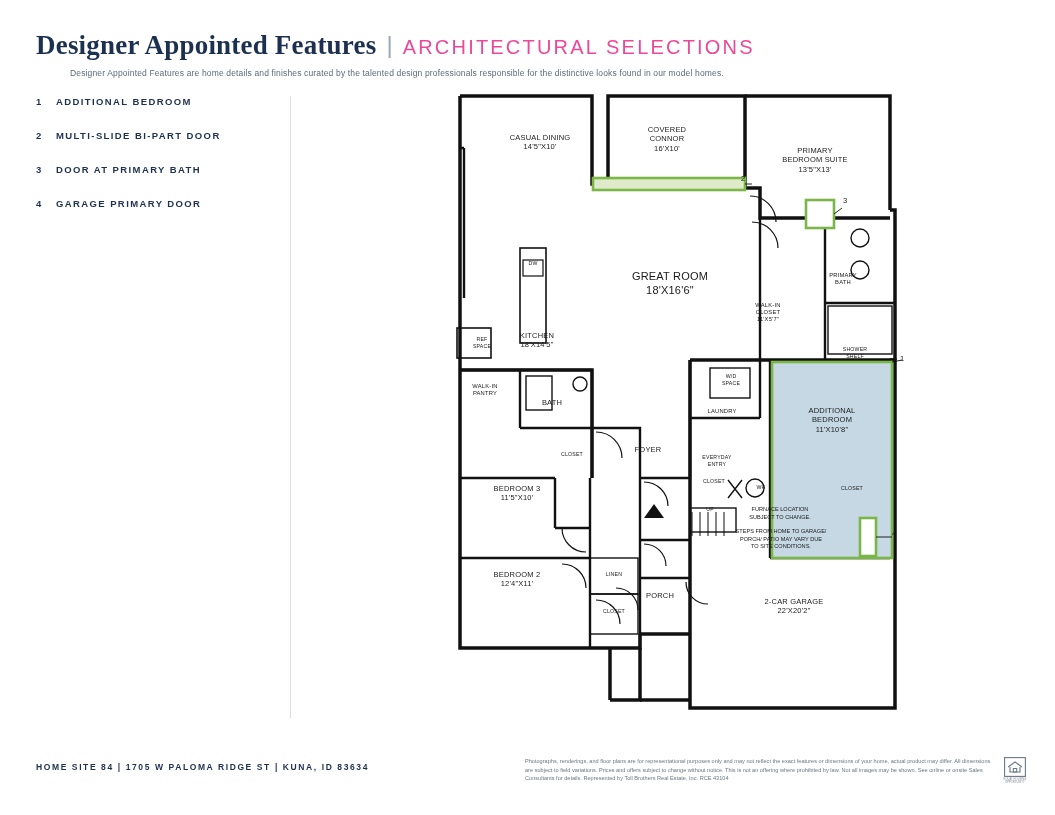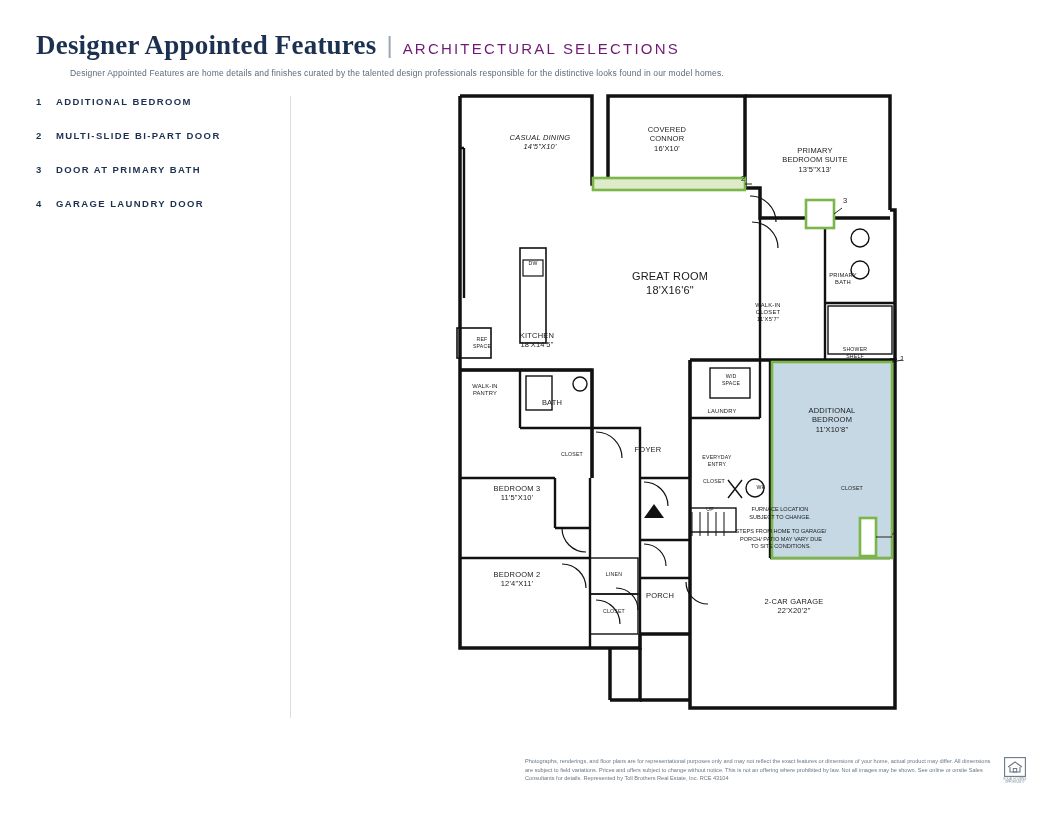--- a/index.html
+++ b/index.html
@@ -36,23 +36,23 @@
     letter-spacing: 0.2px;
   }
   .title-divider {
     font-size: 24px;
     color: #9aa7b5;
     font-weight: 300;
     position: relative;
     top: -1px;
   }
   .title-sub {
-    font-size: 15px;
+    font-size: 20px;
     letter-spacing: 2.2px;
-    color: #701a75;
+    color: #ec4899;
     font-weight: normal;
   }
   .subtitle {
     margin-top: 7px;
     font-size: 8.5px;
     color: #5c6b7a;
     letter-spacing: 0.15px;
     padding-left: 34px;
   }
 
@@ -181,21 +181,21 @@
   <div class="legend-item">
     <span class="legend-num">2</span>
     <span class="legend-label">MULTI-SLIDE BI-PART DOOR</span>
   </div>
   <div class="legend-item">
     <span class="legend-num">3</span>
     <span class="legend-label">DOOR AT PRIMARY BATH</span>
   </div>
   <div class="legend-item">
     <span class="legend-num">4</span>
-    <span class="legend-label">GARAGE LAUNDRY DOOR</span>
+    <span class="legend-label">GARAGE PRIMARY DOOR</span>
   </div>
 </div>
 
 <div class="vrule"></div>
 
 <div class="plan">
   <svg width="480" height="640" viewBox="0 0 480 640">
     <g fill="none" stroke="#111111" stroke-width="3.5">
 
       <path d="M20 8 L152 8 L152 96 L168 96 L168 8 L305 8 L305 100"></path>
@@ -302,21 +302,21 @@
     <g stroke="#111111" stroke-width="0.9">
       <path d="M305 96 L312 96"></path>
       <path d="M394 126 L402 120"></path>
       <path d="M452 274 L462 272"></path>
       <path d="M436 449 L452 449"></path>
     </g>
 
     <polygon points="214,416 224,430 204,430" fill="#111111"></polygon>
   </svg>
 
-  <div class="plan-label" style="left:45px;  top:45px;  width:110px;font-style:italic;">
+  <div class="plan-label" style="left:45px;  top:45px;  width:110px;">
     <span>CASUAL DINING</span><br>
     <span>14'5"X10'</span>
   </div>
 
   <div class="plan-label" style="left:182px; top:37px; width:90px;">
     <span>COVERED</span><br>
     <span>CONNOR</span><br>
     <span>16'X10'</span>
   </div>
 
@@ -447,20 +447,21 @@
 PORCH/ PATIO MAY VARY DUE
 TO SITE CONDITIONS.</div>
 
   <div class="callout-num" style="left:460px; top:266px;">1</div>
   <div class="callout-num" style="left:301px; top:86px;">2</div>
   <div class="callout-num" style="left:403px; top:108px;">3</div>
   <div class="callout-num" style="left:452px; top:441px;">4</div>
 </div>
 
 <div class="footer-left">
+  <div>HOME SITE 84  |  1705 W PALOMA RIDGE ST  |  KUNA, ID 83634</div>
 </div>
 
 <div class="footer-right">Photographs, renderings, and floor plans are for representational purposes only and may not reflect the exact features or dimensions of your home, actual product may differ. All dimensions are subject to field variations. Prices and offers subject to change without notice. This is not an offering where prohibited by law. Not all images may be shown. See online or onsite Sales Consultants for details. Represented by Toll Brothers Real Estate, Inc. RCE 43104</div>
 
 <div class="logo-box">
   <svg width="22" height="20" viewBox="0 0 22 20">
     <rect x="0.6" y="0.6" width="20.8" height="18.8" fill="none" stroke="#6a7885" stroke-width="1.1"></rect>
     <path d="M4 10 L11 5 L18 10" fill="none" stroke="#6a7885" stroke-width="1.1"></path>
     <path d="M6 10 L6 15 L16 15 L16 10" fill="none" stroke="#6a7885" stroke-width="1.1"></path>
     <rect x="9.3" y="11.5" width="3.4" height="3.5" fill="none" stroke="#6a7885" stroke-width="1"></rect>

